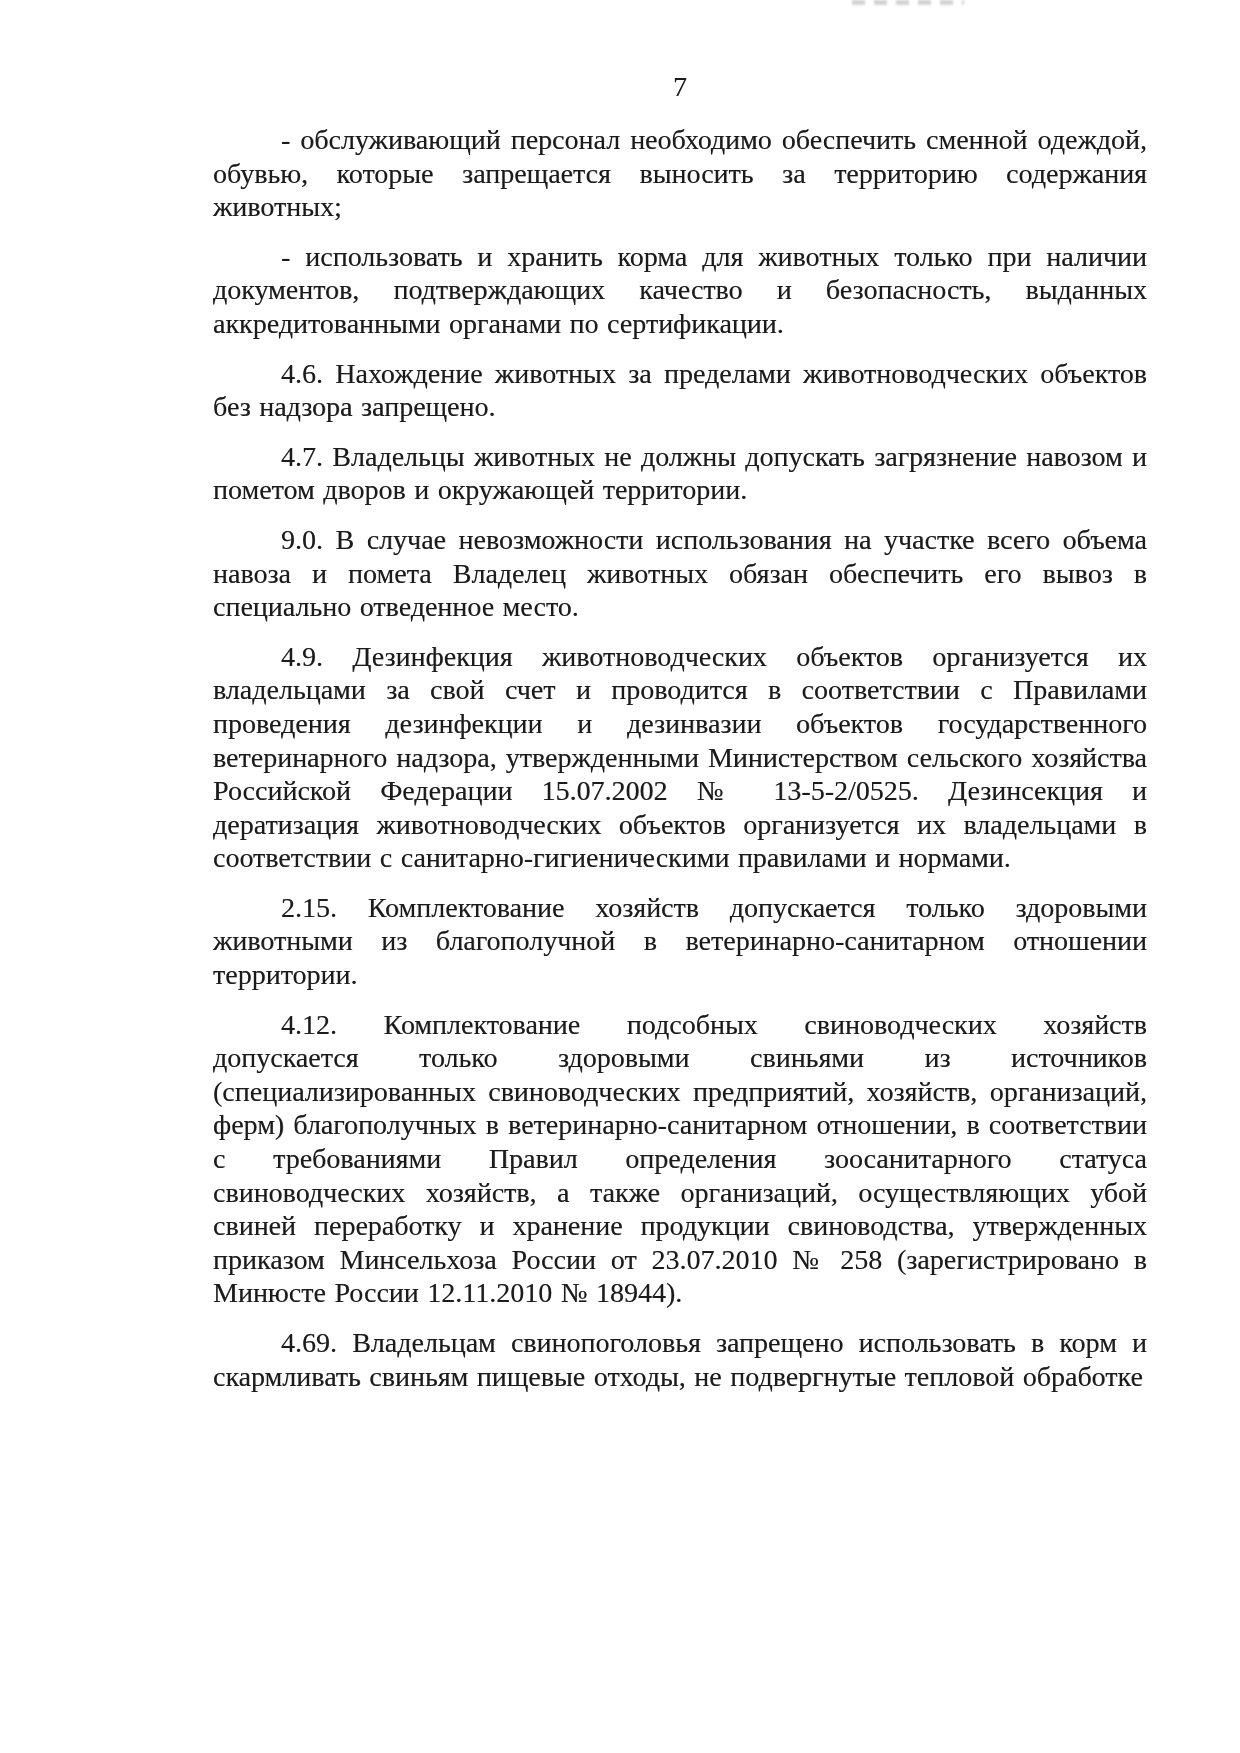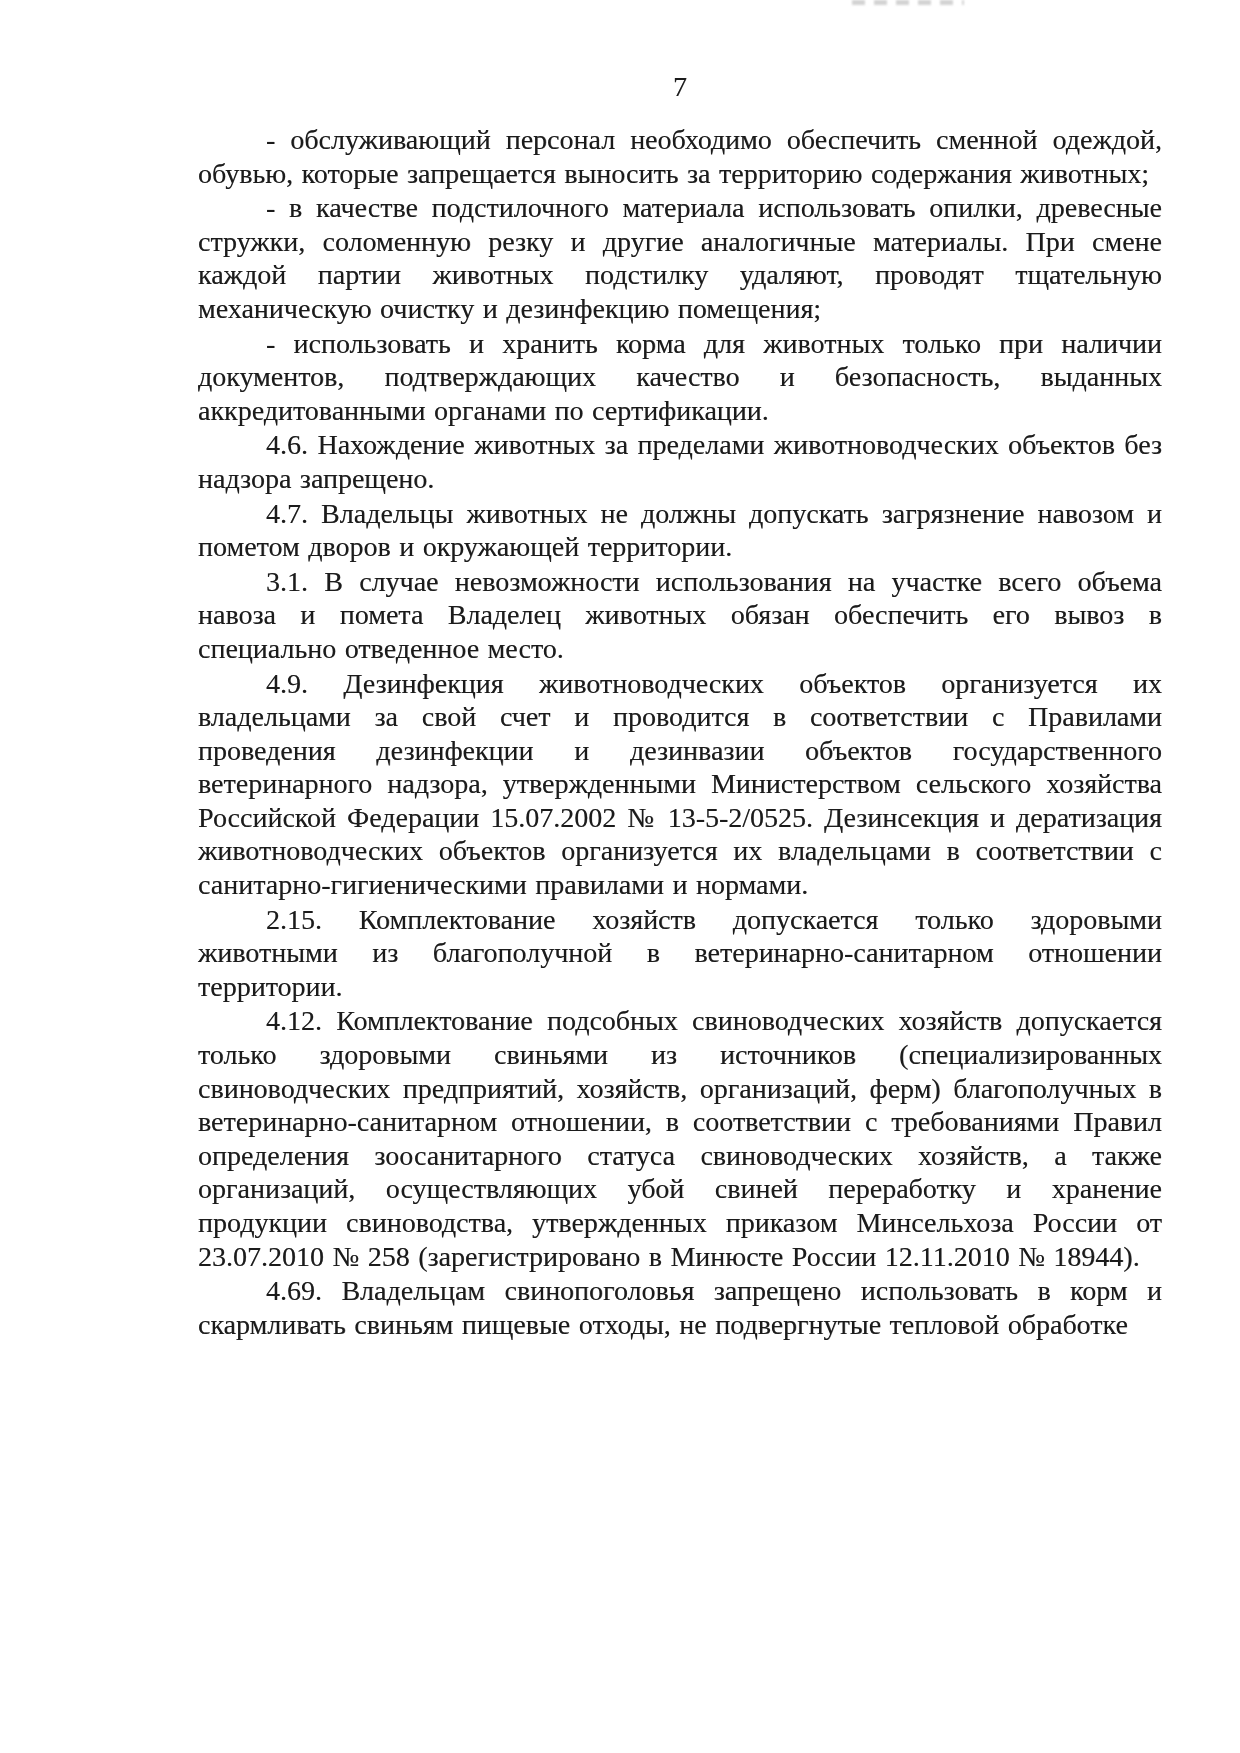--- a/index.html
+++ b/index.html
@@ -20,21 +20,21 @@
   }
   .page-number {
     margin: 0 0 19px 0;
     font-size: 28px;
     line-height: 34px;
     text-align: center;
     font-weight: normal;
     text-shadow: 0.3px 0.3px 0 rgba(0,0,0,0.45);
   }
   .para {
-    margin: 1px;
+    margin: 16px;
     font-size: 28px;
     line-height: 33.6px;
     text-align: justify;
     text-indent: 68px;
     hyphens: none;
     word-spacing: 1.5px;
     text-shadow: 0.3px 0.3px 0 rgba(0,0,0,0.45);
   }
   
   .scan-artifact {
@@ -54,30 +54,29 @@
 </head>
 <body>
 
 <div class="page">
   <div class="scan-artifact"></div>
 
   <div class="page-number">7</div>
 
   <p class="para">- обслуживающий персонал необходимо обеспечить сменной одеждой, обувью, которые запрещается выносить за территорию содержания животных;</p>
 
-  <p class="para">- в качестве подстилочного материала использовать опилки, древесные стружки, соломенную резку и другие аналогичные материалы. При смене каждой партии животных подстилку удаляют, проводят тщательную механическую очистку и дезинфекцию помещения;</p>
 
   <p class="para">- использовать и хранить корма для животных только при наличии документов, подтверждающих качество и безопасность, выданных аккредитованными органами по сертификации.</p>
 
 
   <p class="para">4.6. Нахождение животных за пределами животноводческих объектов без надзора запрещено.</p>
 
   <p class="para">4.7. Владельцы животных не должны допускать загрязнение навозом и пометом дворов и окружающей территории.</p>
 
-  <p class="para">3.1. В случае невозможности использования на участке всего объема навоза и помета Владелец животных обязан обеспечить его вывоз в специально отведенное место.</p>
+  <p class="para">9.0. В случае невозможности использования на участке всего объема навоза и помета Владелец животных обязан обеспечить его вывоз в специально отведенное место.</p>
 
   <p class="para">4.9. Дезинфекция животноводческих объектов организуется их владельцами за свой счет и проводится в соответствии с Правилами проведения дезинфекции и дезинвазии объектов государственного ветеринарного надзора, утвержденными Министерством сельского хозяйства Российской Федерации 15.07.2002 № 13-5-2/0525. Дезинсекция и дератизация животноводческих объектов организуется их владельцами в соответствии с санитарно-гигиеническими правилами и нормами.</p>
 
   <p class="para">2.15. Комплектование хозяйств допускается только здоровыми животными из благополучной в ветеринарно-санитарном отношении территории.</p>
 
 
   <p class="para">4.12. Комплектование подсобных свиноводческих хозяйств допускается только здоровыми свиньями из источников (специализированных свиноводческих предприятий, хозяйств, организаций, ферм) благополучных в ветеринарно-санитарном отношении, в соответствии с требованиями Правил определения зоосанитарного статуса свиноводческих хозяйств, а также организаций, осуществляющих убой свиней переработку и хранение продукции свиноводства, утвержденных приказом Минсельхоза России от 23.07.2010 № 258 (зарегистрировано в Минюсте России 12.11.2010 № 18944).</p>
 
   <p class="para">4.69. Владельцам свинопоголовья запрещено использовать в корм и скармливать свиньям пищевые отходы, не подвергнутые тепловой обработке</p>
 </div>

